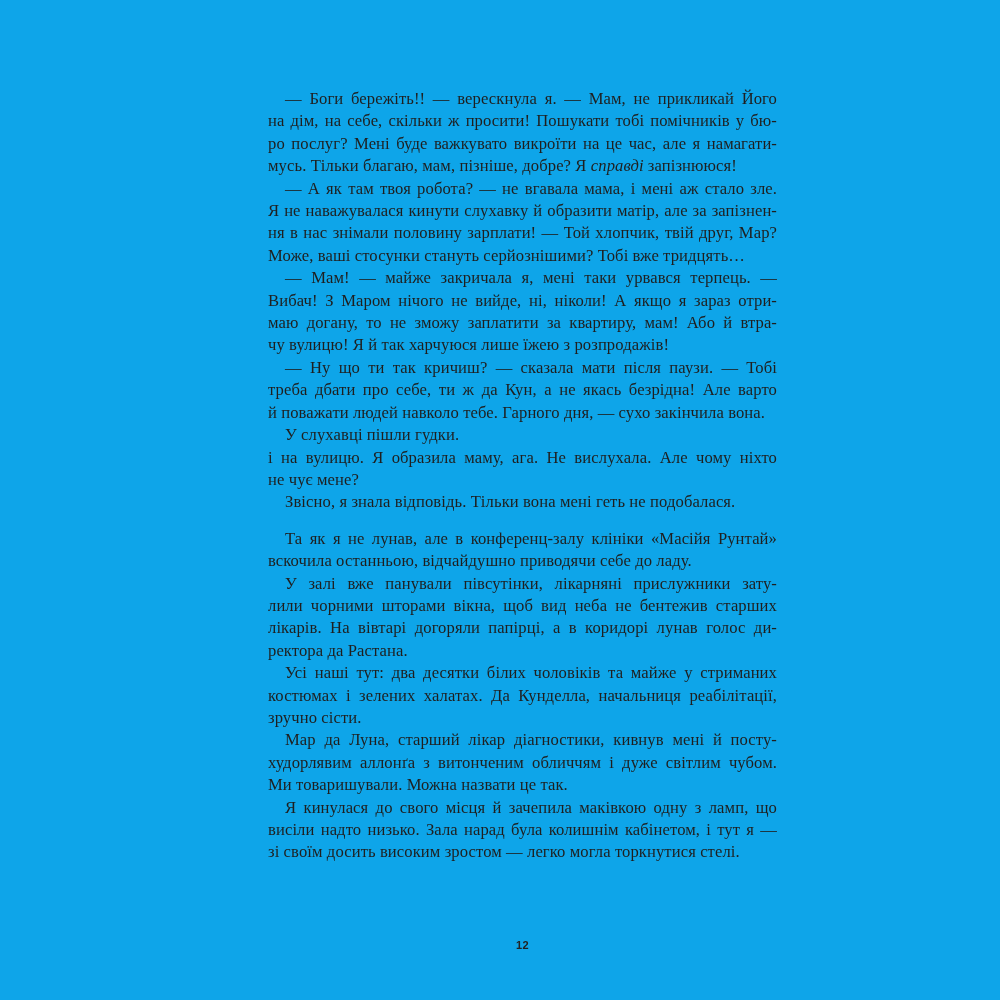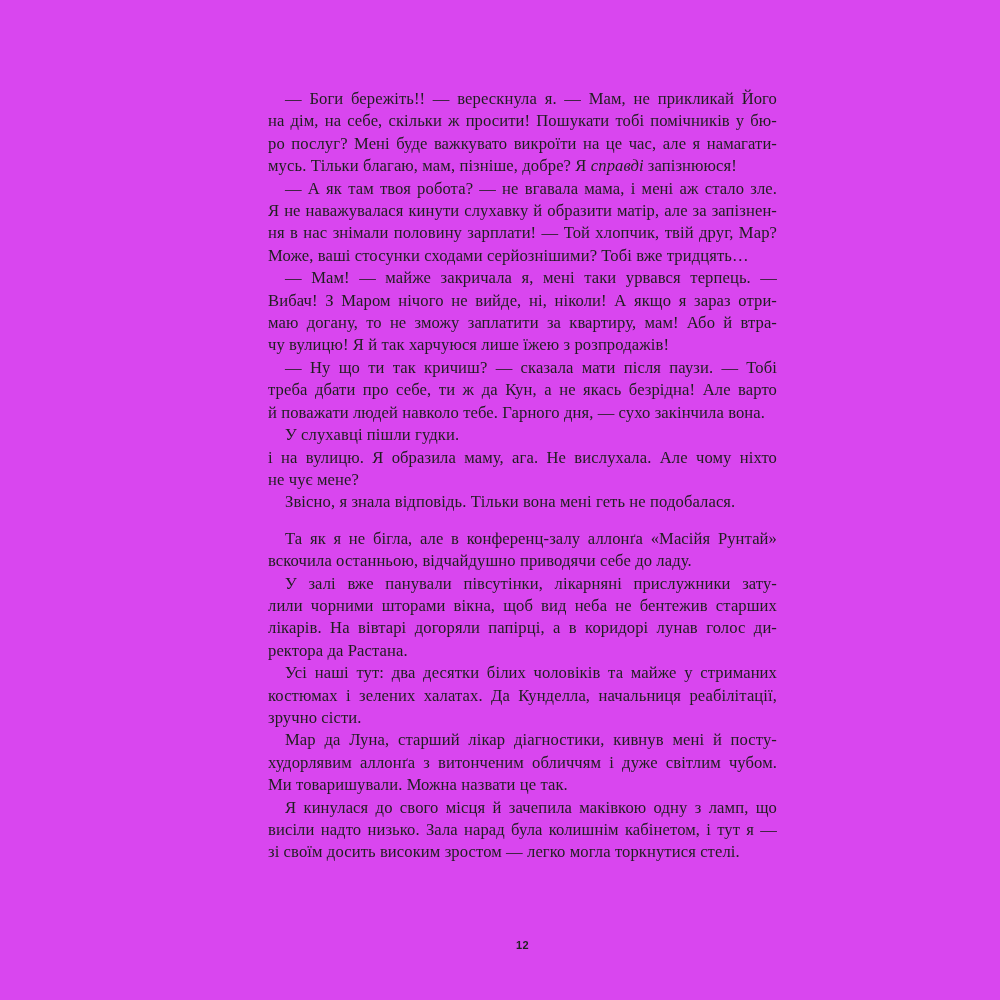--- a/index.html
+++ b/index.html
@@ -11,21 +11,21 @@
     height: 1000px;
     background: #ffffff;
     position: relative;
     overflow: hidden;
     font-family: "Liberation Serif", "DejaVu Serif", serif;
     color: #1f1f1f;
   }
   main.book-page {
     position: absolute;
     inset: 0;
-    background: #d946ef;
+    background: #0ea5e9;
   }
   .text-block {
     position: absolute;
     left: 268px;
     top: 88px;
     width: 509px;
   }
   .line {
     font-size: 16.6px;
     line-height: 22.4px;
@@ -65,33 +65,33 @@
 
 <main class="book-page">
   <section class="text-block" id="text-block">
       <div class="line indent">— Боги бережіть!! — верескнула я. — Мам, не прикликай Його</div>
       <div class="line">на дім, на себе, скільки ж просити! Пошукати тобі помічників у бю-</div>
       <div class="line">ро послуг? Мені буде важкувато викроїти на це час, але я намагати-</div>
       <div class="line last">мусь. Тільки благаю, мам, пізніше, добре? Я <i>справді</i> запізнююся!</div>
       <div class="line indent">— А як там твоя робота? — не вгавала мама, і мені аж стало зле.</div>
       <div class="line">Я не наважувалася кинути слухавку й образити матір, але за запізнен-</div>
       <div class="line">ня в нас знімали половину зарплати! — Той хлопчик, твій друг, Мар?</div>
-      <div class="line last">Може, ваші стосунки сходами серйознішими? Тобі вже тридцять…</div>
+      <div class="line last">Може, ваші стосунки стануть серйознішими? Тобі вже тридцять…</div>
       <div class="line indent">— Мам! — майже закричала я, мені таки урвався терпець. —</div>
       <div class="line">Вибач! З Маром нічого не вийде, ні, ніколи! А якщо я зараз отри-</div>
       <div class="line">маю догану, то не зможу заплатити за квартиру, мам! Або й втра-</div>
       <div class="line last">чу вулицю! Я й так харчуюся лише їжею з розпродажів!</div>
       <div class="line indent">— Ну що ти так кричиш? — сказала мати після паузи. — Тобі</div>
       <div class="line">треба дбати про себе, ти ж да Кун, а не якась безрідна! Але варто</div>
       <div class="line last">й поважати людей навколо тебе. Гарного дня, — сухо закінчила вона.</div>
       <div class="line indent last">У слухавці пішли гудки.</div>
       <div class="line">і на вулицю. Я образила маму, ага. Не вислухала. Але чому ніхто</div>
       <div class="line last">не чує мене?</div>
       <div class="line indent last">Звісно, я знала відповідь. Тільки вона мені геть не подобалася.</div>
-      <div class="line indent gap">Та як я не бігла, але в конференц-залу аллонґа «Масійя Рунтай»</div>
+      <div class="line indent gap">Та як я не лунав, але в конференц-залу клініки «Масійя Рунтай»</div>
       <div class="line last">вскочила останньою, відчайдушно приводячи себе до ладу.</div>
       <div class="line indent">У залі вже панували півсутінки, лікарняні прислужники зату-</div>
       <div class="line">лили чорними шторами вікна, щоб вид неба не бентежив старших</div>
       <div class="line">лікарів. На вівтарі догоряли папірці, а в коридорі лунав голос ди-</div>
       <div class="line last">ректора да Растана.</div>
       <div class="line indent">Усі наші тут: два десятки білих чоловіків та майже у стриманих</div>
       <div class="line">костюмах і зелених халатах. Да Кунделла, начальниця реабілітації,</div>
       <div class="line last">зручно сісти.</div>
       <div class="line indent">Мар да Луна, старший лікар діагностики, кивнув мені й посту-</div>
       <div class="line">худорлявим аллонґа з витонченим обличчям і дуже світлим чубом.</div>

